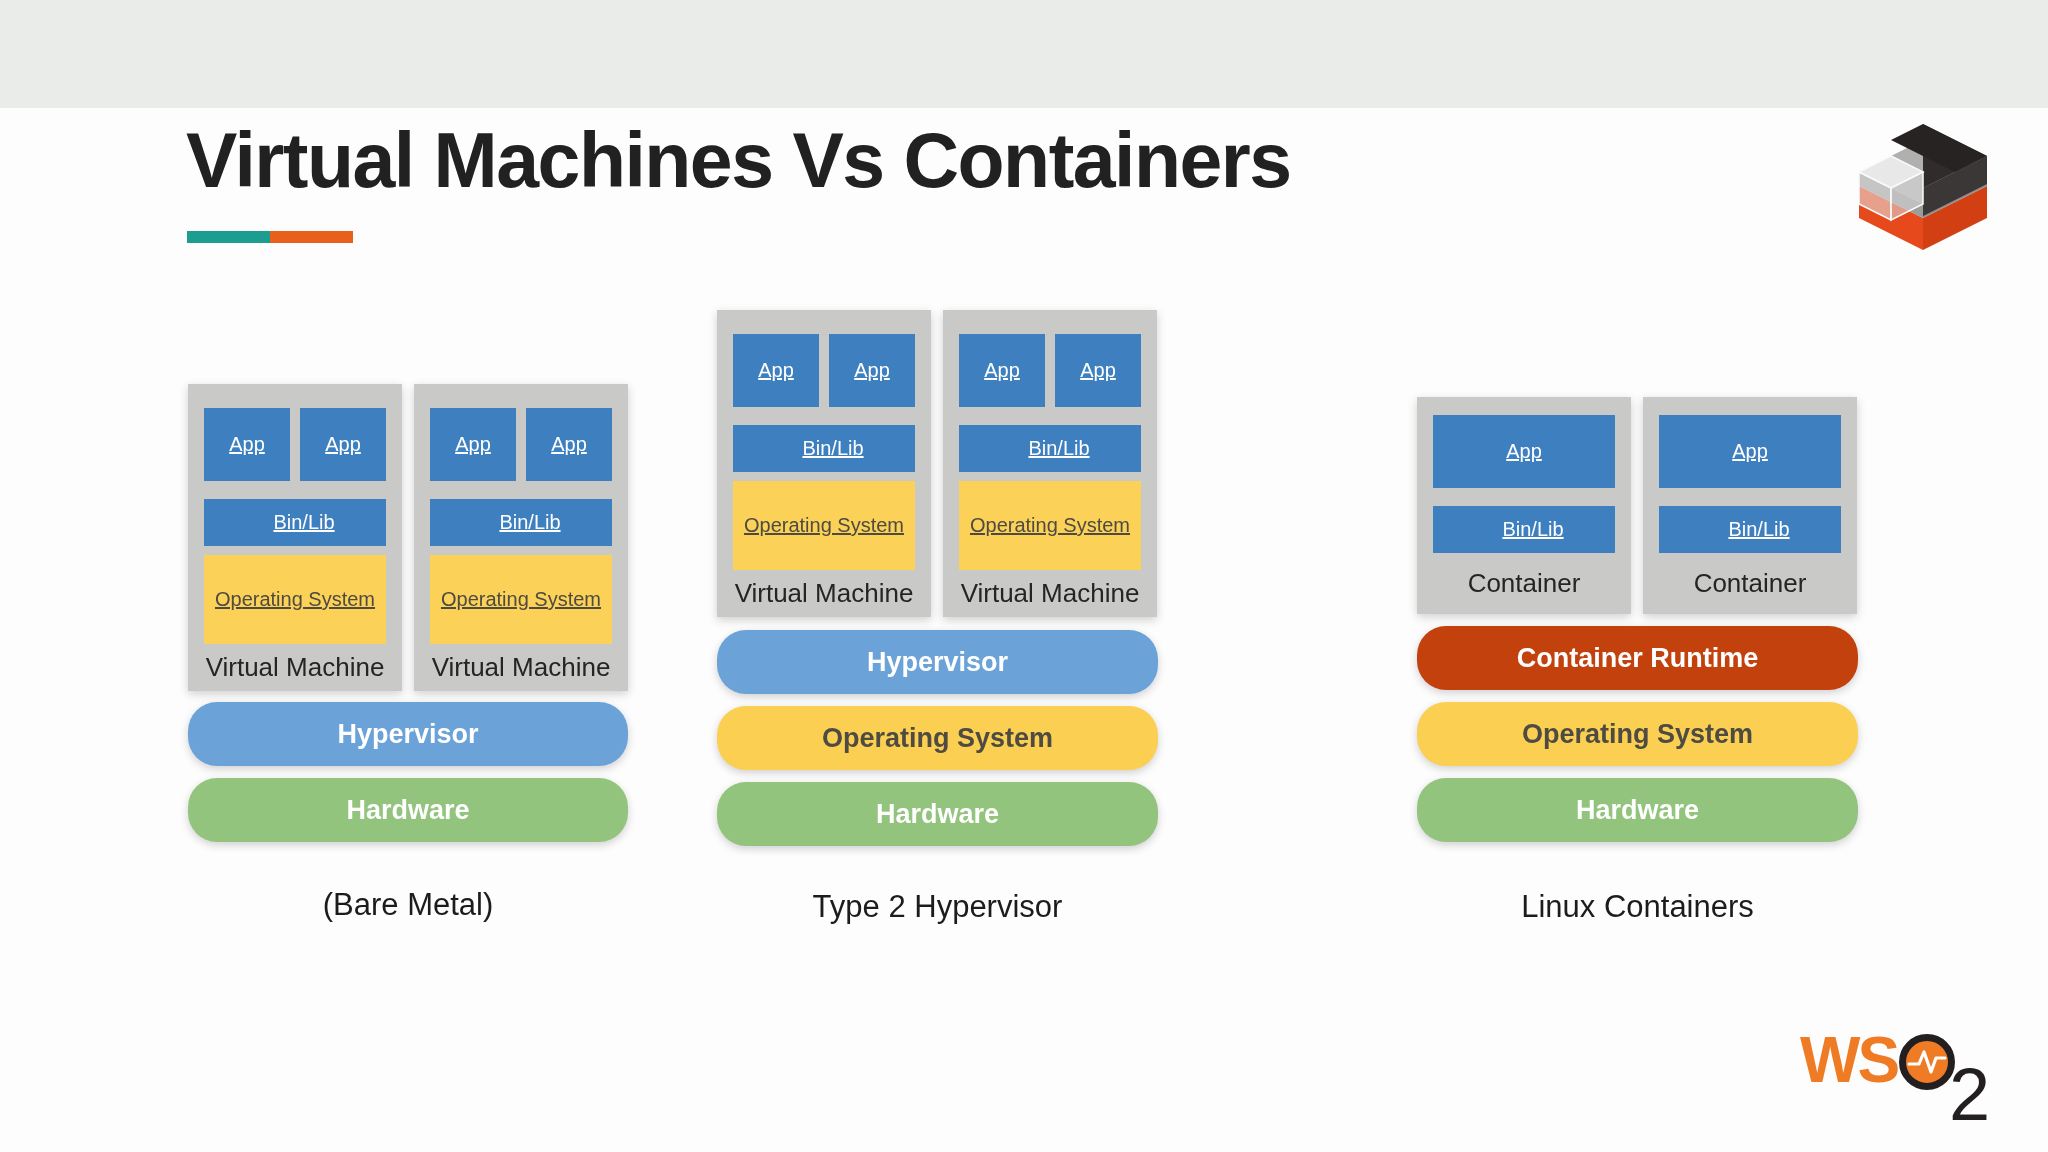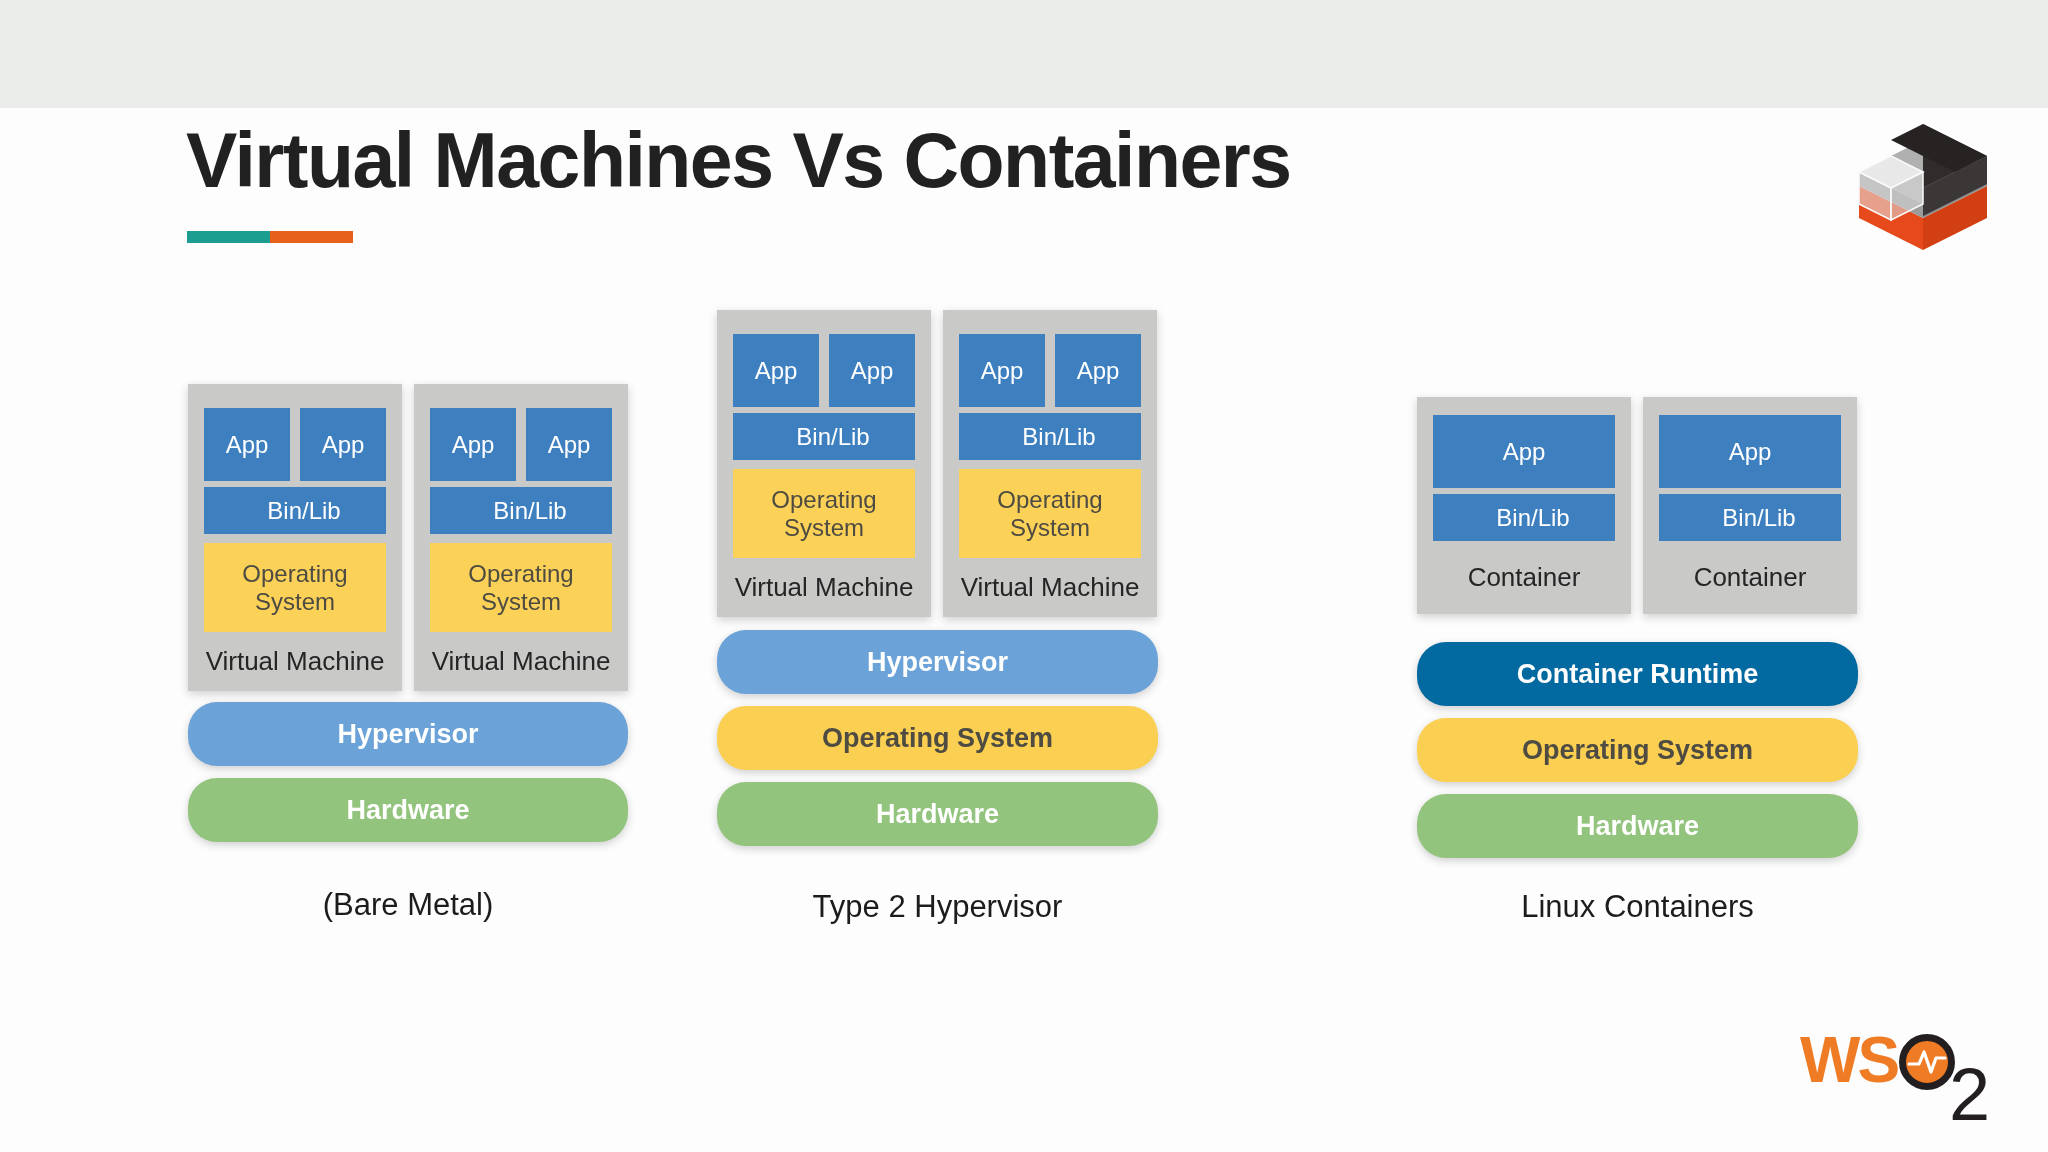--- a/index.html
+++ b/index.html
@@ -17,34 +17,34 @@
 
   .lxc-logo { position:absolute; left:1853px; top:122px; width:140px; height:132px; }
 
   .col { position:absolute; }
   .panels { display:flex; gap:12px; }
   .panel { width:214px; height:307px; background:#c9c9c8; padding:24px 16px 0 16px;
            display:flex; flex-direction:column; box-shadow:0 3px 9px rgba(0,0,0,0.18); }
   .panel.small { height:217px; padding:18px 16px 0 16px; }
   .apps { display:flex; gap:10px; }
   .chip { background:#3d7fbf; color:#fff; display:flex; align-items:center; justify-content:center;
-          font-size:24px; line-height:1.15; }
+          font-size:20px; line-height:1.15;text-decoration:underline; }
   .chip.app { flex:1; height:73px; }
   .chip.app-wide { height:73px; }
-  .chip.binlib { height:47px; margin-top:6px;padding-left:18px; }
+  .chip.binlib { height:47px; margin-top:18px;padding-left:18px; }
   .chip.osbox { height:89px; margin-top:9px; background:#fbd158; color:#4d4b42; text-align:center; }
   .panel-label { flex:1; display:flex; align-items:center; justify-content:center;
                  font-size:26px; color:#252525; }
 
   .bar { height:64px; display:flex; align-items:center; justify-content:center;
          font-size:27px; font-weight:700; color:#fff; box-shadow:0 3px 9px rgba(0,0,0,0.18);border-radius:29px; }
   .bar.lightblue { background:#6ba2d8; margin-top:11px; }
   .bar.green { background:#93c47d; margin-top:12px; }
   .bar.yellow { background:#fbcf52; color:#4d4b42; margin-top:12px; }
-  .bar.purple { background:#0369a1; margin-top:28px; }
+  .bar.purple { background:#c2410c; margin-top:12px; }
   .col2 .bar.lightblue { margin-top:13px; }
 
   .caption { position:absolute; text-align:center; font-size:31px; color:#1c1c1c; line-height:1.36; }
 
   .footer { position:absolute; left:253px; top:1068px; font-size:31px; color:#141414; }
 
   .wso2 { position:absolute; left:1800px; top:1028px; display:flex; align-items:flex-start; }
   .wso2-ws { font-size:64px; font-weight:700; color:#ef7c24; letter-spacing:-3px; line-height:1; }
   .wso2-o { width:56px; height:56px; border-radius:50%; border:7px solid #231f20;
             background:#ef7c24; margin-left:2px; margin-top:6px; display:flex;

